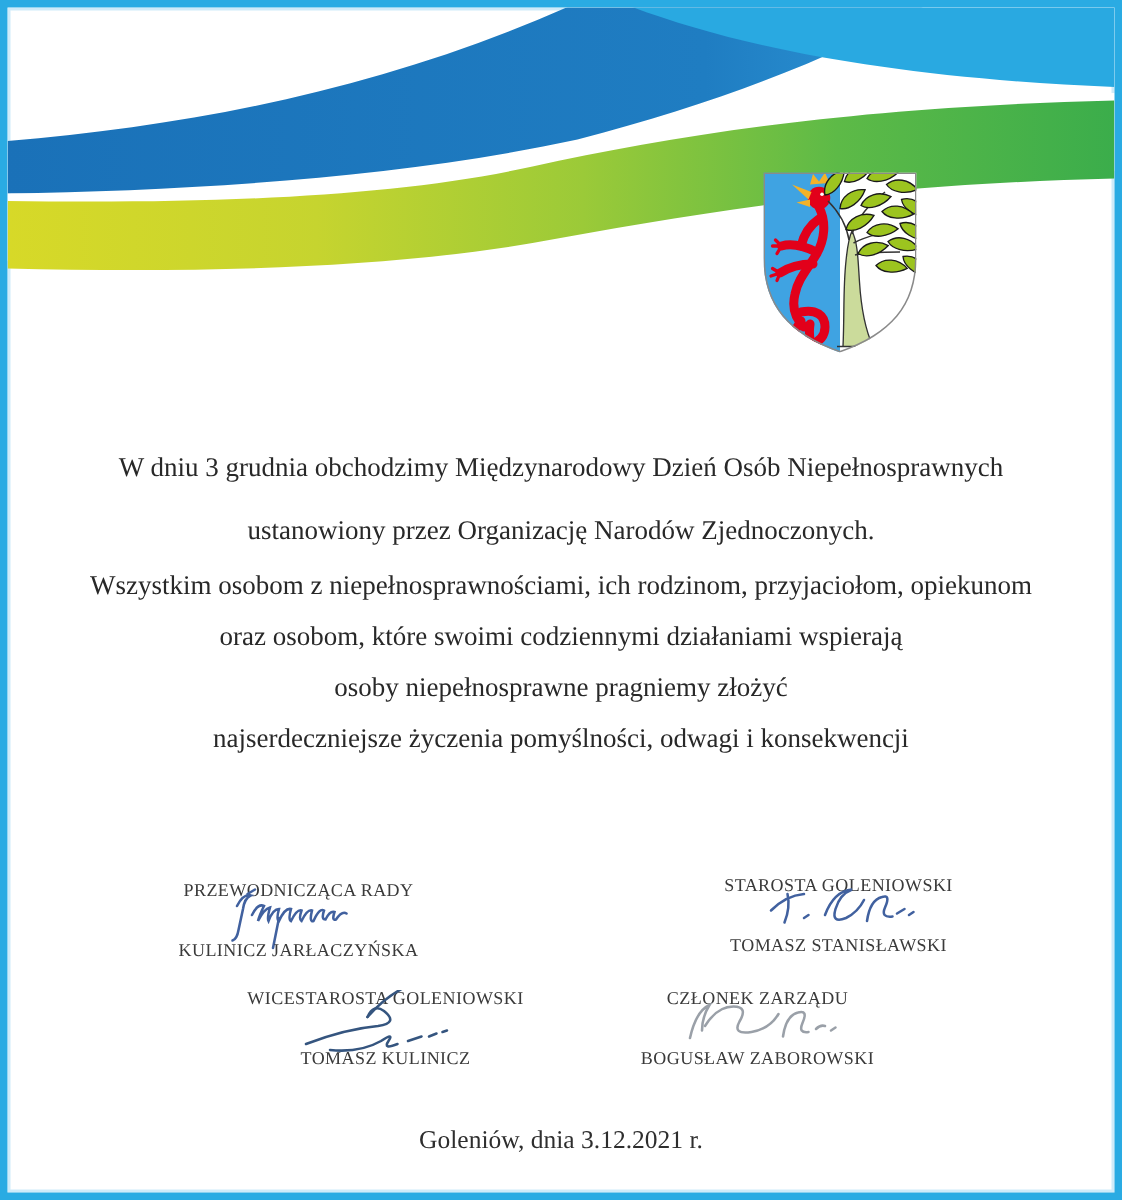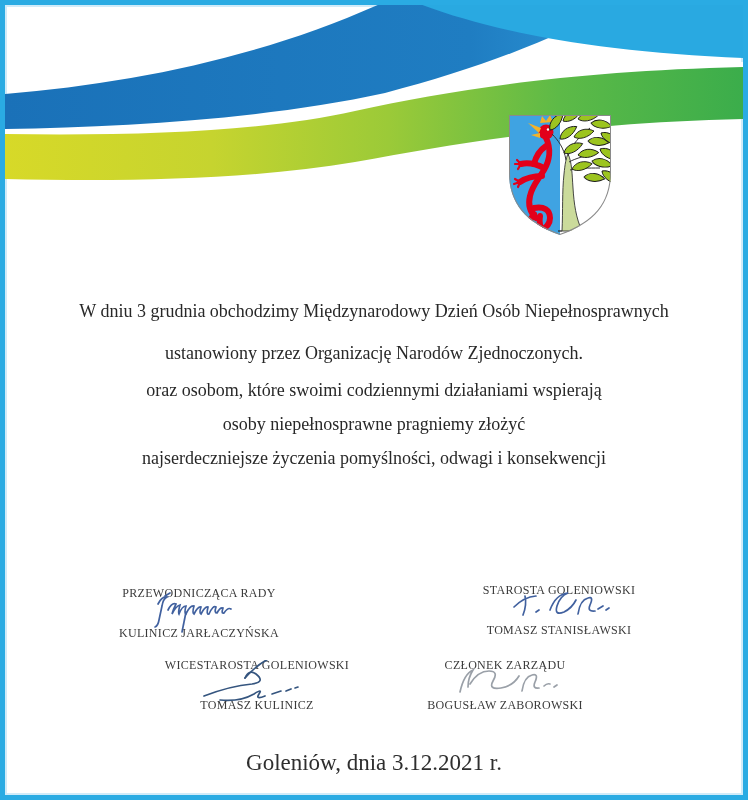--- a/index.html
+++ b/index.html
@@ -26,21 +26,21 @@
     position:absolute;left:0;width:300px;text-align:center;
     font-size:12px;letter-spacing:.3px;color:#3a3a3a;white-space:nowrap;
   }
   .sig-title{top:0;}
   .sig-name{top:40px;}
   .sig-ink{position:absolute;left:75px;top:2px;width:150px;height:48px;pointer-events:none;}
   .sig-b1{left:44px;top:581px;}
   .sig-b2{left:404px;top:578px;}
   .sig-b3{left:102px;top:653px;}
   .sig-b4{left:350px;top:653px;}
-  .dateline{left:0;right:0;top:745px;text-align:center;font-size:23px;color:#2e2e2e;}
+  .dateline{left:0;right:0;top:745px;text-align:center;font-size:17px;color:#2e2e2e;}
 </style>
 </head>
 <body>
 
 <div class="page">
 
   <svg class="abs wave-header" viewBox="0 0 738 265" preserveAspectRatio="none" aria-hidden="true">
     <defs>
       <linearGradient id="gradDark" x1="0" y1="0" x2="1" y2="0">
         <stop offset="0" stop-color="#1a71b8"></stop>
@@ -131,20 +131,21 @@
       <use href="#shieldShape" fill="none" stroke-width="2" stroke="#8a8a8a"></use>
     </g>
   </svg>
 
   <div class="abs para para-1">
     <div>W dniu 3 grudnia obchodzimy Międzynarodowy Dzień Osób Niepełnosprawnych</div>
     <div>ustanowiony przez Organizację Narodów Zjednoczonych.</div>
   </div>
 
   <div class="abs para para-2">
+    <div>Wszystkim osobom z niepełnosprawnościami, ich rodzinom, przyjaciołom, opiekunom</div>
     <div>oraz osobom, które swoimi codziennymi działaniami wspierają</div>
     <div>osoby niepełnosprawne pragniemy złożyć</div>
     <div>najserdeczniejsze życzenia pomyślności, odwagi i konsekwencji</div>
   </div>
 
   <div class="abs sig-block sig-b1">
     <div class="sig-title">PRZEWODNICZĄCA RADY</div>
     <svg class="sig-ink" viewBox="0 0 150 48" aria-hidden="true">
       <g fill="none" stroke-width="1.7" stroke-linecap="round" stroke="#41619f">
         <path d="M34,16 q4,-8 9,-7 q-4,2 -5,9 l-3,14 q-1,6 -4,7"></path>

